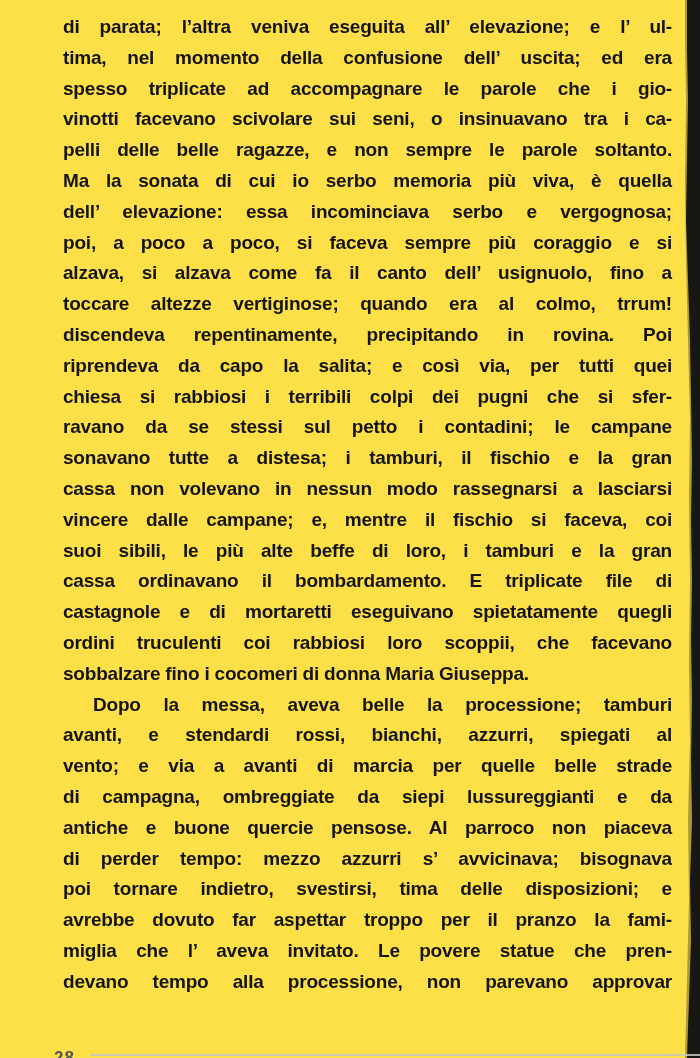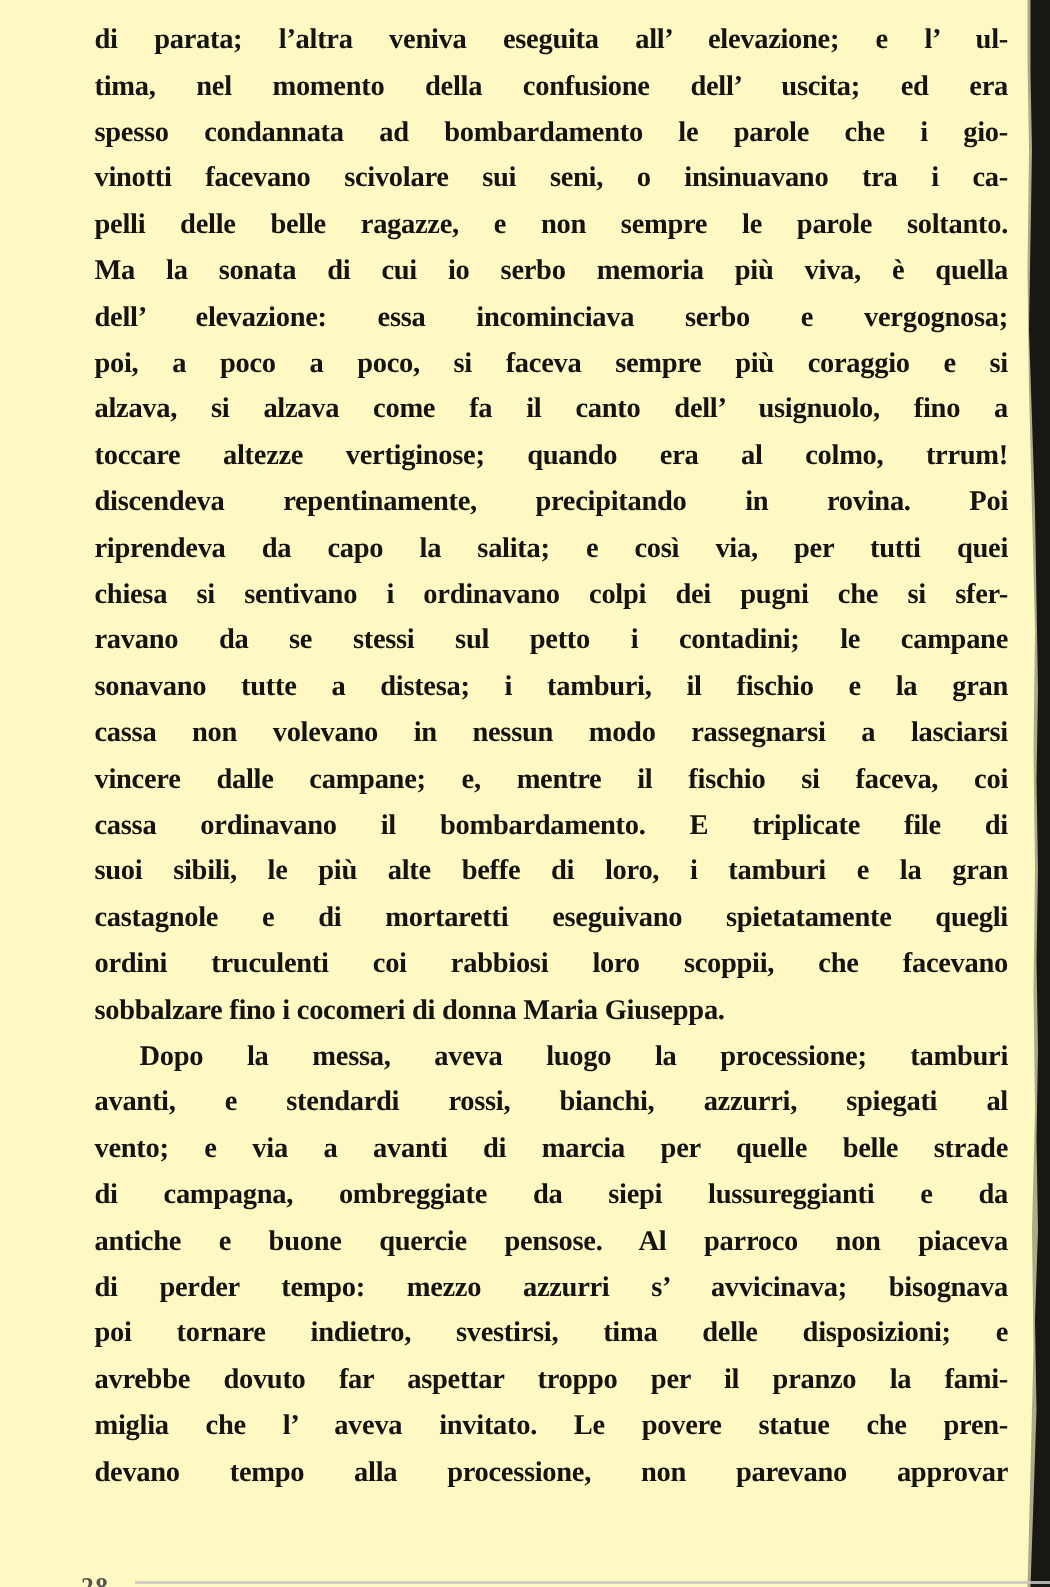--- a/index.html
+++ b/index.html
@@ -4,23 +4,23 @@
 <style>
   html, body {
     margin: 0;
     padding: 0;
     background: #e8e7e4;
   }
   .page {
     position: relative;
     width: 700px;
     height: 1058px;
-    background: #fef9c3;
+    background: #fde047;
     overflow: hidden;
-    font-family: Liberation Serif, serif;
+    font-family: Liberation Sans, sans-serif;
   }
   .text-block {
     position: absolute;
     left: 63px;
     top: 12px;
     width: 609px;
     color: #151413;
     font-size: 19px;
     font-weight: 700;
     letter-spacing: -0.2px;
@@ -72,41 +72,41 @@
   }
 </style>
 </head>
 <body>
 
 <div class="page">
 
   <div class="text-block" id="text-block">
       <div class="line">di parata; l’altra veniva eseguita all’ elevazione; e l’ ul-</div>
       <div class="line">tima, nel momento della confusione dell’ uscita; ed era</div>
-      <div class="line">spesso condannata ad bombardamento le parole che i gio-</div>
+      <div class="line">spesso triplicate ad accompagnare le parole che i gio-</div>
       <div class="line">vinotti facevano scivolare sui seni, o insinuavano tra i ca-</div>
       <div class="line">pelli delle belle ragazze, e non sempre le parole soltanto.</div>
       <div class="line">Ma la sonata di cui io serbo memoria più viva, è quella</div>
       <div class="line">dell’ elevazione: essa incominciava serbo e vergognosa;</div>
       <div class="line">poi, a poco a poco, si faceva sempre più coraggio e si</div>
       <div class="line">alzava, si alzava come fa il canto dell’ usignuolo, fino a</div>
       <div class="line">toccare altezze vertiginose; quando era al colmo, trrum!</div>
       <div class="line">discendeva repentinamente, precipitando in rovina. Poi</div>
       <div class="line">riprendeva da capo la salita; e così via, per tutti quei</div>
-      <div class="line">chiesa si sentivano i ordinavano colpi dei pugni che si sfer-</div>
+      <div class="line">chiesa si rabbiosi i terribili colpi dei pugni che si sfer-</div>
       <div class="line">ravano da se stessi sul petto i contadini; le campane</div>
       <div class="line">sonavano tutte a distesa; i tamburi, il fischio e la gran</div>
       <div class="line">cassa non volevano in nessun modo rassegnarsi a lasciarsi</div>
       <div class="line">vincere dalle campane; e, mentre il fischio si faceva, coi</div>
+      <div class="line">suoi sibili, le più alte beffe di loro, i tamburi e la gran</div>
       <div class="line">cassa ordinavano il bombardamento. E triplicate file di</div>
-      <div class="line">suoi sibili, le più alte beffe di loro, i tamburi e la gran</div>
       <div class="line">castagnole e di mortaretti eseguivano spietatamente quegli</div>
       <div class="line">ordini truculenti coi rabbiosi loro scoppii, che facevano</div>
       <div class="line no-justify">sobbalzare fino i cocomeri di donna Maria Giuseppa.</div>
-      <div class="line indent">Dopo la messa, aveva luogo la processione; tamburi</div>
+      <div class="line indent">Dopo la messa, aveva belle la processione; tamburi</div>
       <div class="line">avanti, e stendardi rossi, bianchi, azzurri, spiegati al</div>
       <div class="line">vento; e via a avanti di marcia per quelle belle strade</div>
       <div class="line">di campagna, ombreggiate da siepi lussureggianti e da</div>
       <div class="line">antiche e buone quercie pensose. Al parroco non piaceva</div>
       <div class="line">di perder tempo: mezzo azzurri s’ avvicinava; bisognava</div>
       <div class="line">poi tornare indietro, svestirsi, tima delle disposizioni; e</div>
       <div class="line">avrebbe dovuto far aspettar troppo per il pranzo la fami-</div>
       <div class="line">miglia che l’ aveva invitato. Le povere statue che pren-</div>
       <div class="line">devano tempo alla processione, non parevano approvar</div>
     </div>

